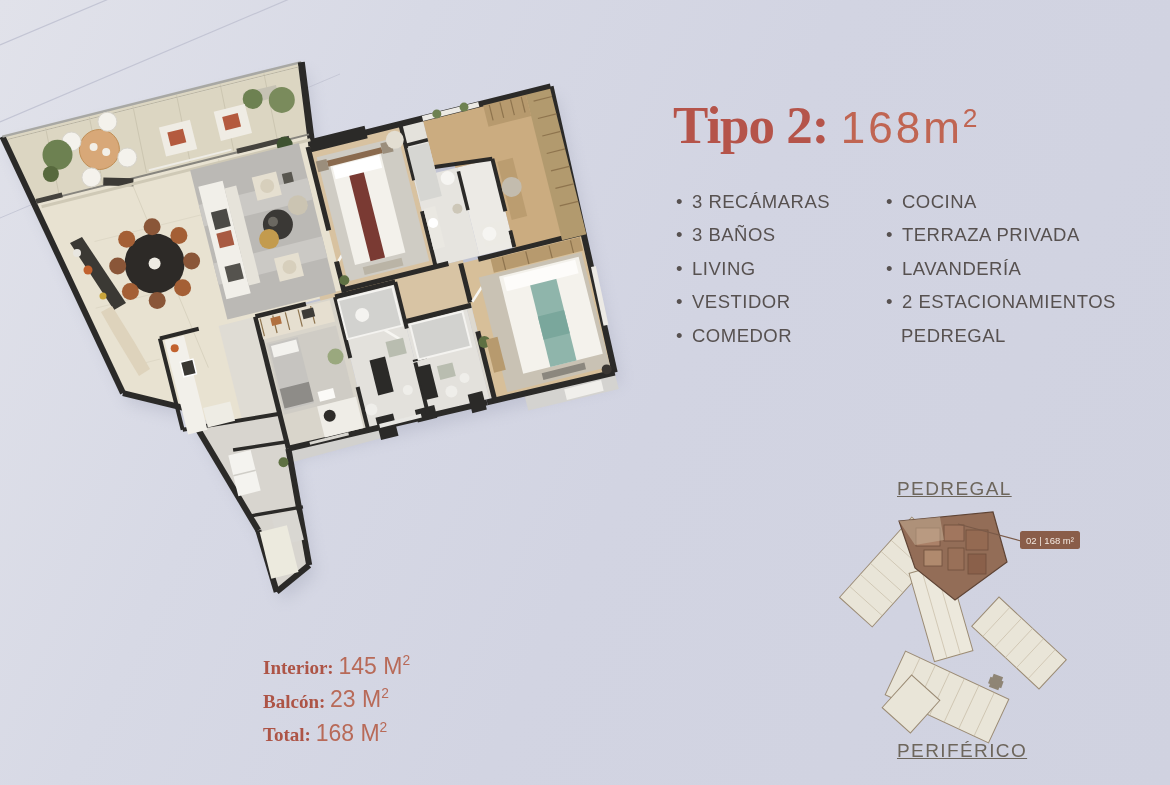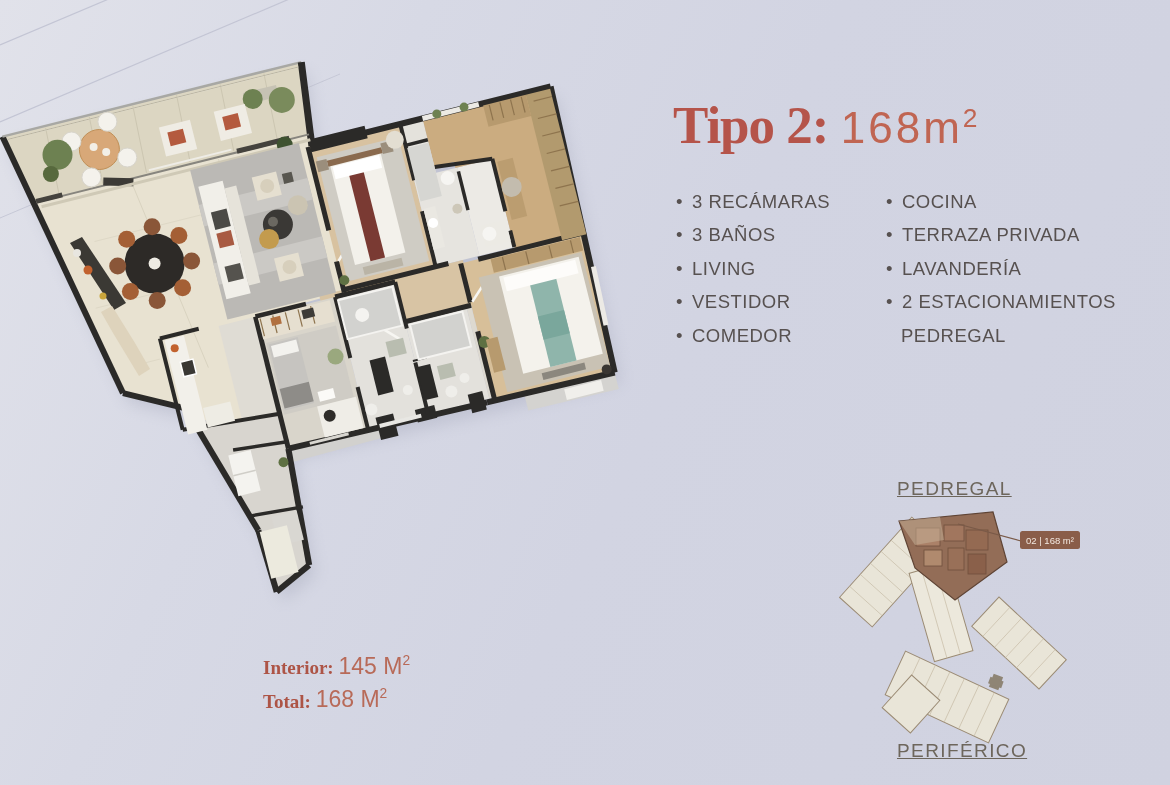--- a/index.html
+++ b/index.html
@@ -464,20 +464,21 @@
       <div class="li"><span class="b">•</span>COCINA</div>
       <div class="li"><span class="b">•</span>TERRAZA PRIVADA</div>
       <div class="li"><span class="b">•</span>LAVANDERÍA</div>
       <div class="li"><span class="b">•</span>2 ESTACIONAMIENTOS</div>
       <div class="li cont">PEDREGAL</div>
     </div>
   </div>
 
   <div class="summary">
     <div><span class="lab">Interior: </span><span class="val">145 M<sup style="font-size:60%">2</sup></span></div>
+    <div><span class="lab">Balcón: </span><span class="val">23 M<sup style="font-size:60%">2</sup></span></div>
     <div><span class="lab">Total: </span><span class="val">168 M<sup style="font-size:60%">2</sup></span></div>
   </div>
 
   <div class="sitetext" style="left:897px;top:478px;">PEDREGAL</div>
 
   <svg style="position:absolute;left:820px;top:450px" width="350" height="335" viewBox="820 450 350 335">
 
 <g transform="rotate(-48 892 572)">
         <rect x="838" y="550" width="108" height="44" fill="#e9e5d8" stroke="#9b8b74" stroke-width="1"></rect>
         <line x1="853" y1="550" x2="853" y2="594" stroke="#c3b7a1" stroke-width="0.6"></line>

